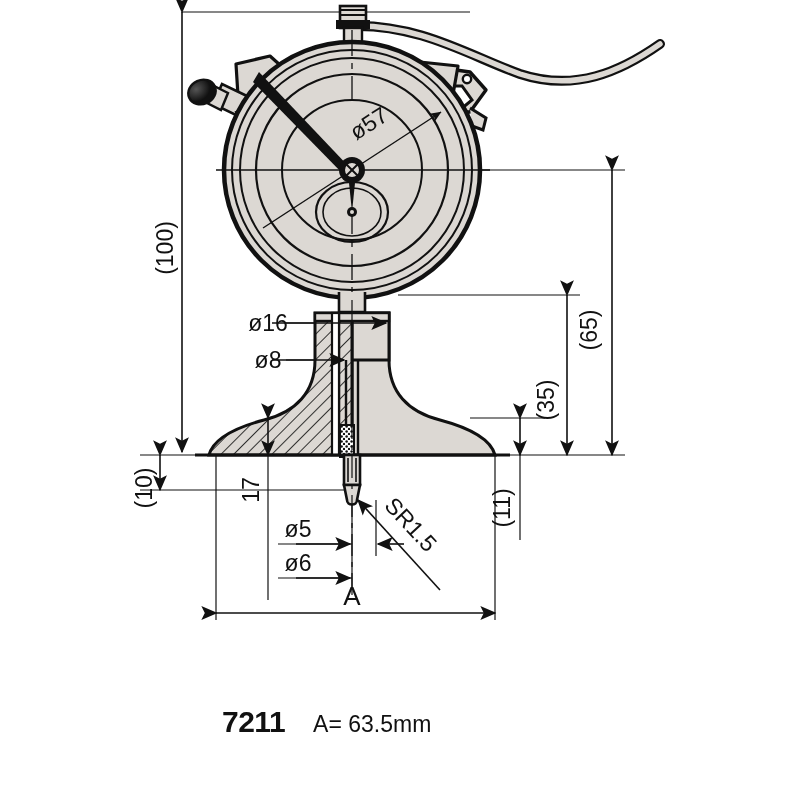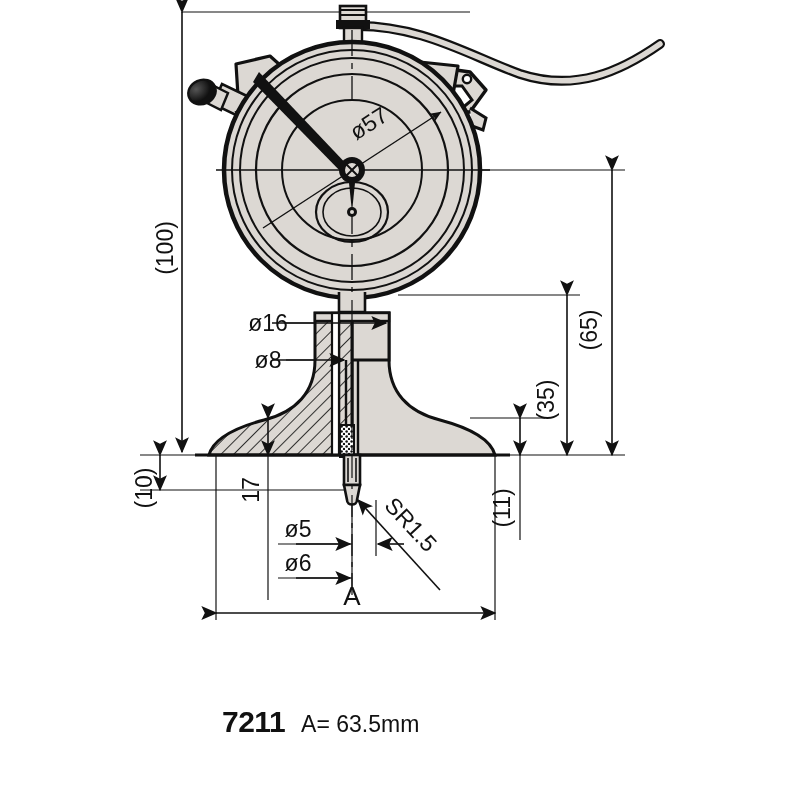--- a/index.html
+++ b/index.html
@@ -2,21 +2,21 @@
 <html><head>
 <meta charset="utf-8">
 <style>
   html,body{margin:0;padding:0;background:#ffffff;}
   body{width:800px;height:800px;font-family:"Liberation Sans",sans-serif;overflow:hidden;}
   #stage{position:relative;width:800px;height:800px;background:#fff;}
   svg#drawing{position:absolute;left:0;top:0;width:800px;height:800px;display:block;}
   .partlist{position:absolute;left:0;top:705px;width:800px;}
   .part-row{display:flex;align-items:baseline;height:42px;padding-left:222px;}
   .part-code{font-size:30px;font-weight:bold;color:#111;letter-spacing:-0.5px;}
-  .part-spec{font-size:23px;color:#111;margin-left:16px;text-align:right;}
+  .part-spec{font-size:23px;color:#111;margin-left:28px;text-align:right;}
   text{font-family:"Liberation Sans",sans-serif;fill:#111;}
   .dimtxt{font-size:23px;}
   .dimtxt-big{font-size:26px;}
 </style>
 </head>
 <body>
 
 <div id="stage">
 
   <svg id="drawing" viewBox="0 0 800 800">

